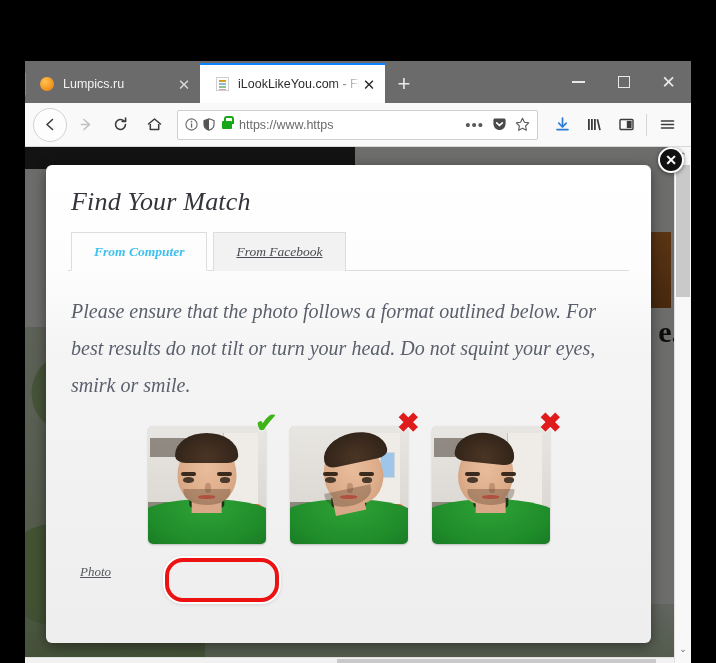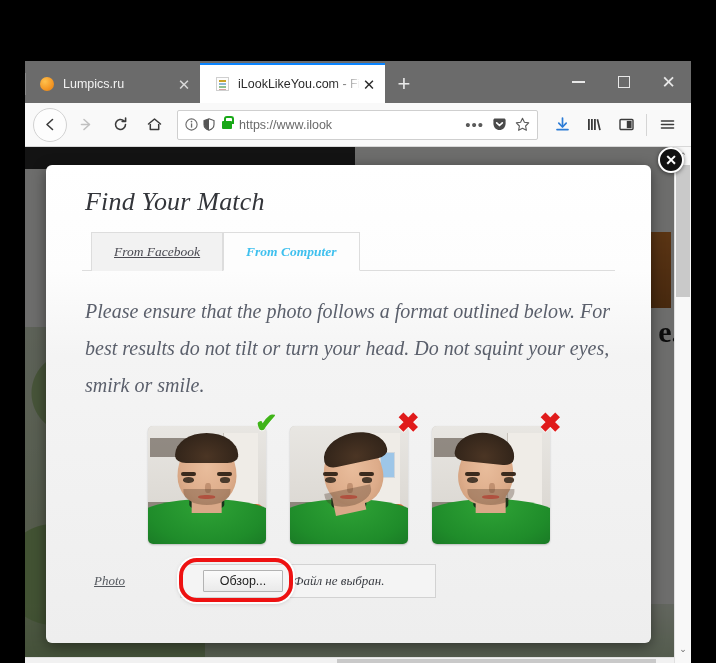--- a/index.html
+++ b/index.html
@@ -224,21 +224,21 @@
   }
 
   
   .modal {
     position:absolute;
     left: 21px; top: 18px;
     width: 605px; height: 478px;
     background: linear-gradient(180deg,#ffffff 0%, #fdfdfd 22%, #f4f4f4 40%, #eeeeee 100%);
     border-radius: 6px;
     box-shadow: 0 3px 14px rgba(0,0,0,.45);
-    padding: 0 36px;
+    padding: 0 22px;
     overflow:hidden;
   }
   .modal-close {
     position:absolute;
     right: 7px; top: 0px;
     width: 26px; height: 26px;
     border-radius:50%;
     background:#111;
     border:2px solid #fff;
     box-shadow:0 1px 4px rgba(0,0,0,.5);
@@ -565,21 +565,21 @@
             <rect x="5.9" y="5.4" width="1.3" height="4.2" fill="#6a6a6a"></rect>
           </svg>
       </span>
       <span class="urlicon">
         <svg width="12" height="13" viewBox="0 0 12 13">
             <path d="M6 .8 L11 2.6 V6.6 C11 9.4 8.8 11.4 6 12.2 C3.2 11.4 1 9.4 1 6.6 V2.6 Z" fill="none" stroke="#555" stroke-width="1.1"></path>
             <path d="M6 .8 L1 2.6 V6.6 C1 9.4 3.2 11.4 6 12.2 Z" fill="#555"></path>
           </svg>
       </span>
       <span class="lock"></span>
-      <span class="urltext">https://www.ilook</span>
+      <span class="urltext">https://www.https</span>
       <span class="urlend">
         <span class="dots">•••</span>
         <span class="shieldfill">
           <svg width="15" height="15" viewBox="0 0 15 15">
               <path d="M1.4 3.2 C1.4 2.2 2.1 1.6 3 1.6 H12 C12.9 1.6 13.6 2.2 13.6 3.2 V6.4 C13.6 10 10.8 13 7.5 13 C4.2 13 1.4 10 1.4 6.4 Z" fill="#4a4a4a"></path>
               <path d="M4.7 5.8 L7.5 8.5 L10.3 5.8" fill="none" stroke="#fff" stroke-width="1.7" stroke-linecap="round" stroke-linejoin="round"></path>
             </svg>
         </span>
         <span class="star">
           <svg width="15" height="15" viewBox="0 0 15 15">
@@ -629,25 +629,25 @@
       <div class="site-orange"></div>
       <div class="site-text">e.</div>
     </div>
     <div class="overlay"></div>
 
     <div class="modal">
 
       <div class="modal-title">Find Your Match</div>
 
       <div class="tabs">
+        <div class="ftab active">
+          <span>From Computer</span>
+        </div>
         <div class="ftab inactive">
           <span>From Facebook</span>
-        </div>
-        <div class="ftab active">
-          <span>From Computer</span>
         </div>
       </div>
 
       <div class="instructions">Please ensure that the photo follows a format outlined below. For best results do not tilt or turn your head. Do not squint your eyes, smirk or smile.</div>
 
 
       <div class="photos">
 
         <div class="photo-wrap">
           <div class="photo">
@@ -720,24 +720,20 @@
               <div class="beard"></div>
               <div class="mouth"></div>
           </div>
           <div class="mark bad">✖</div>
         </div>
       </div>
 
 
       <div class="fileRow">
         <div class="fileLabel">Photo</div>
-        <div class="fileInput">
-          <div class="browseBtn">Обзор...</div>
-          <div class="fileStatus">Файл не выбран.</div>
-        </div>
         <div class="redHighlight"></div>
       </div>
     </div>
 
     <div class="modal-close">✕</div>
 
     <div class="vscroll">
       <div class="vs-arrow">⌃</div>
       <div class="vs-thumb"></div>
       <div class="vs-arrow" style="position:absolute;bottom:17px;left:0;right:0;">⌄</div>

